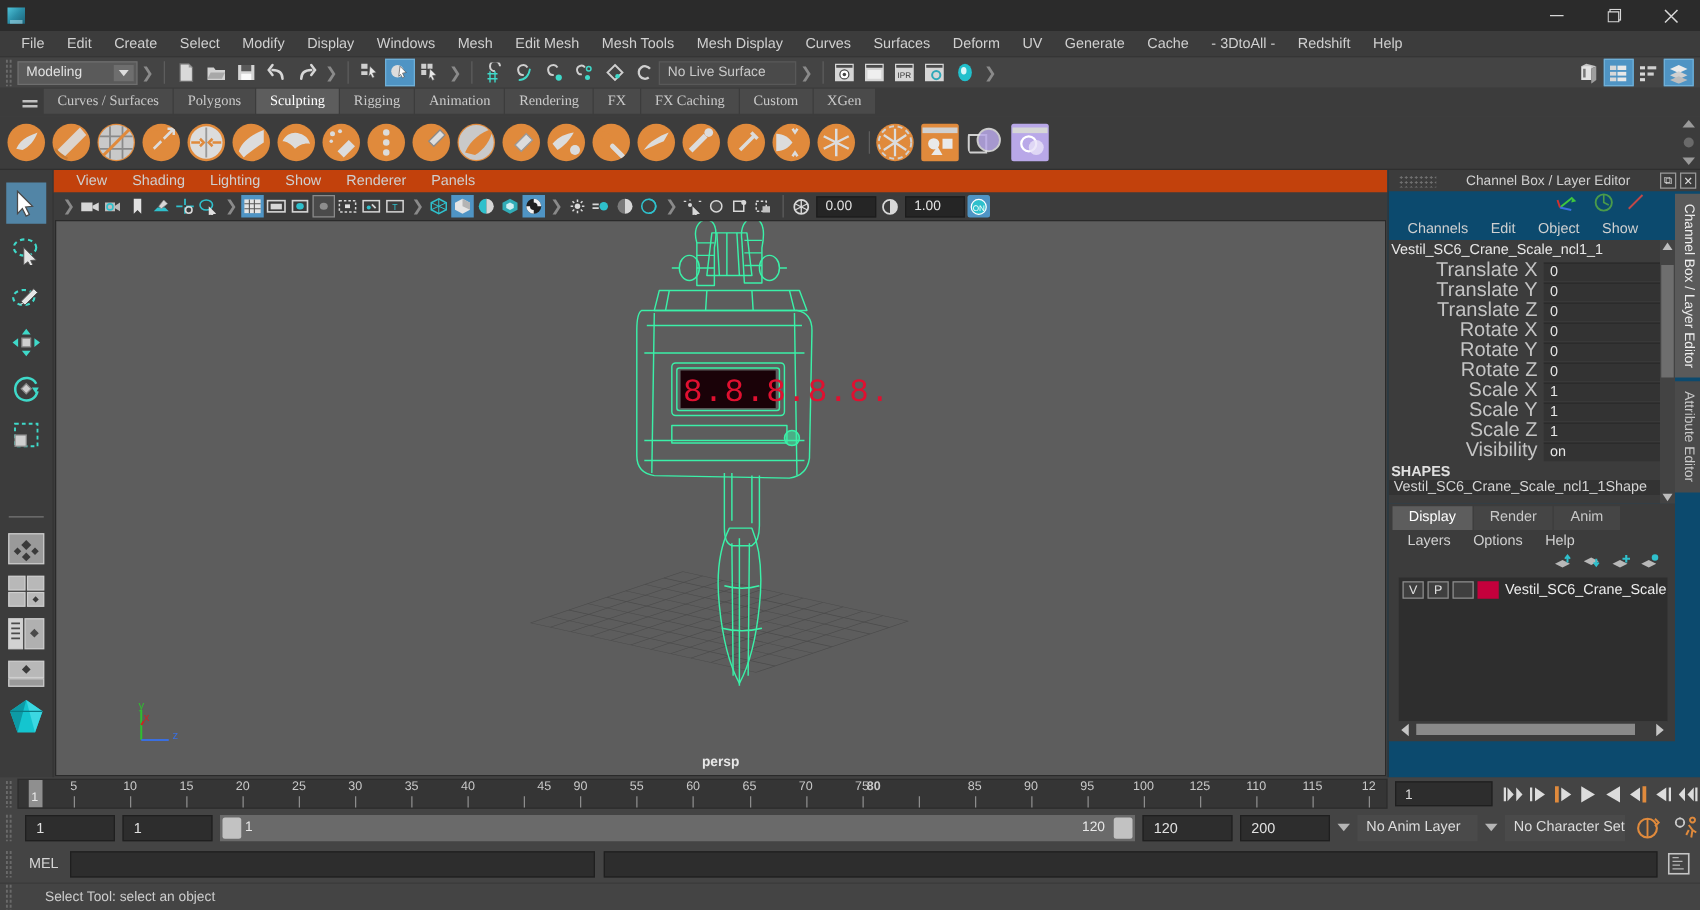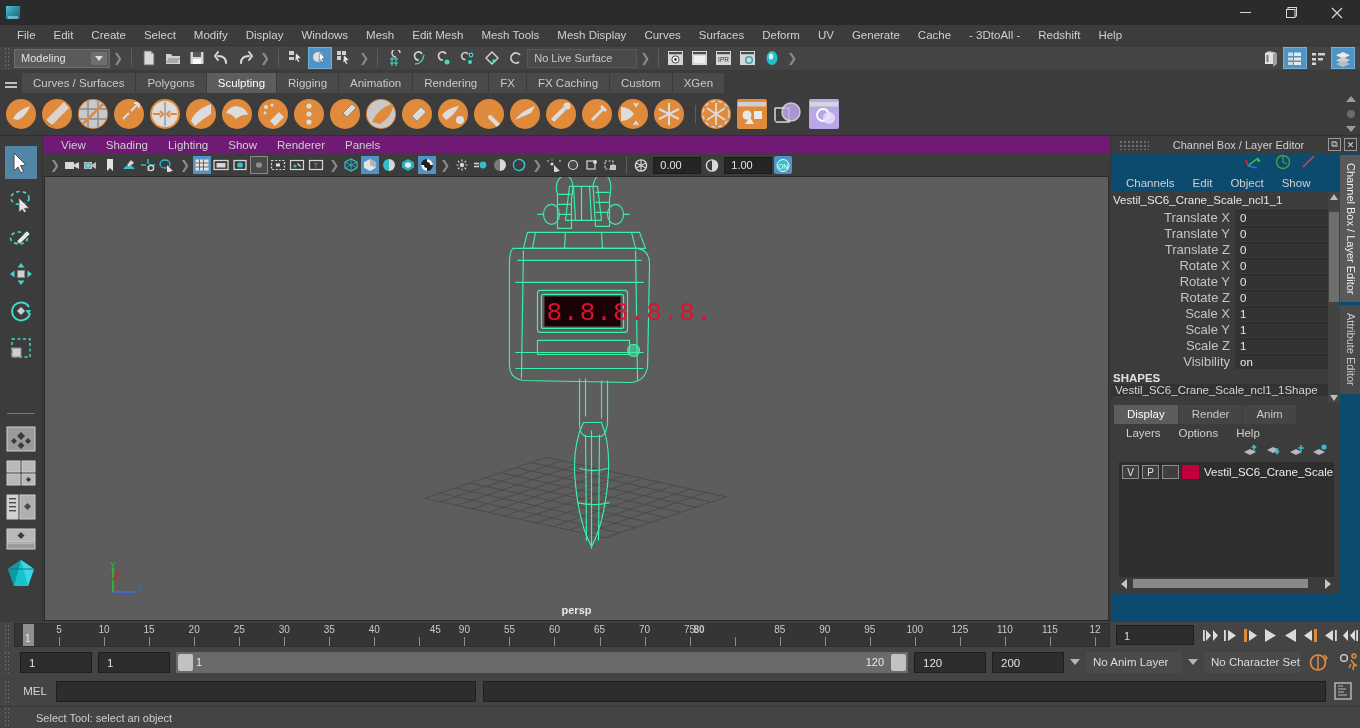--- a/index.html
+++ b/index.html
@@ -53,22 +53,22 @@
   .tb-sep { width: 1px; height: 18px; background: #5d5d5d; margin: 0 5px; flex:0 0 1px;}
   .tb-brk { color:#8a8a8a; font-size:12px; margin:0 3px; }
   .tbtn { width: 24px; height: 22px; display:flex; align-items:center; justify-content:center; flex:0 0 24px;}
   .tbtn.on { background:#4f94c4; border:1px solid #6fb0d8; }
   .livesurf { width: 110px; height:19px; background:#4a4a4a; border:1px solid #585858; color:#c9c9c9;
      font-size:11px; display:flex; align-items:center; padding-left:6px; }
   .right-tbtns { margin-left:auto; display:flex; padding-right:5px; }
 
   
   .shelftabs {
-    height: 22px; background: #3c3c3c; display: flex; align-items: flex-end;
-    flex: 0 0 22px; padding-left: 0;
+    height: 22px; background: #3c3c3c; display: flex; 
+    flex: 0 0 22px; padding-left: 13px; font-family: Liberation Serif, serif;
   }
   .shelf-menu-icon { width: 22px; height:20px; display:flex;align-items:center;justify-content:center;}
   .shelf-menu-icon .bars { width:12px; height:2px; background:#c0c0c0; box-shadow: 0 4px 0 #c0c0c0;}
   .shelftab {
     height: 20px; line-height:20px; padding: 0 11px; font-size: 11.5px; color: #c9c9c9;
     background: #4a4a4a; margin-right: 1px; white-space: nowrap;
   }
   .shelftab.active { background: #5d5d5d; color: #fff; }
 
   
@@ -90,21 +90,21 @@
   
   .toolbox { width: 42px; background: #3c3c3c; display: flex; flex-direction: column; align-items: center;
       padding-top: 10px; flex:0 0 42px;}
   .tool { width: 32px; height: 33px; margin-bottom: 4px; display:flex;align-items:center;justify-content:center; position:relative;}
   .tool.sel { background: #5285a6; }
   .tb-divider { width:28px; height:1px; background:#777; margin:8px 0 10px 0; }
 
   
   .viewcol { flex: 1 1 auto; display:flex; flex-direction:column; min-width:0; background:#3c3c3c;
     border-left:1px solid #333;}
-  .vp-menubar { height: 18px; background:#701a75; display:flex; align-items:center; padding-left:8px; flex:0 0 18px;}
+  .vp-menubar { height: 18px; background:#c2410c; display:flex; align-items:center; padding-left:8px; flex:0 0 18px;}
   .vp-menu { padding:0 10px; font-size:11.5px; color:#cfcfcf;}
   .vp-toolbar { height: 22px; background:#3c3c3c; display:flex; align-items:center; padding-left:4px; flex:0 0 22px;}
   .vbtn { width:18px; height:18px; display:flex;align-items:center;justify-content:center;margin-right:1px;flex:0 0 18px;}
   .vbtn.on { background:#4f94c4; }
   .vnum { width: 48px; height:17px; background:#252525; border:1px solid #1c1c1c; color:#e3e3e3;
      font-size:11px; display:flex;align-items:center; padding-left:6px; margin:0 2px;}
   .gammasel { flex:1 1 auto; height:18px; background:#4a4a4a; display:flex; align-items:center;
      padding-left:7px; font-size:11.5px; color:#d5d5d5; position:relative; min-width:0; margin-left:3px;}
   .gammasel .arrow { position:absolute; right:4px; top:3px;}
   .viewport { flex:1 1 auto; background: #5d5d5d; position: relative; overflow:hidden; min-height:0;
@@ -124,21 +124,21 @@
     align-items:center;justify-content:center; font-size:9px; color:#ddd;}
   .rp-body { flex:1 1 auto; display:flex; min-height:0;}
   .cb-wrap { flex:1 1 auto; display:flex; flex-direction:column; min-width:0;}
   .cb-icons { height:20px; display:flex; align-items:center; justify-content:flex-end; padding-right:22px; gap:8px;}
   .cb-menubar { height:19px; display:flex; align-items:center; padding-left:6px; flex:0 0 19px;}
   .cb-menu { padding:0 9px; font-size:11.5px; color:#d0d0d0;}
   .cb-listwrap { flex:0 0 211px; display:flex; background:#3c3c3c; position:relative; overflow:hidden;}
   .cb-list { flex:1 1 auto; min-width:0;}
   .cb-objname { font-size:11.5px; color:#e8e8e8; padding:2px 0 3px 2px; font-weight:500;}
   .cb-row { display:flex; height:16px; align-items:center; margin-bottom:0px;}
-  .cb-lbl { flex:1 1 auto; text-align:right; padding-right:5px; font-size:13px; color:#c4c4c4;}
+  .cb-lbl { flex:1 1 auto; text-align:right; padding-right:5px; font-size:16px; color:#c4c4c4;}
   .cb-val { width:93px; height:15px; background:#333333; border-top:1px solid #2a2a2a;
      font-size:11.5px; color:#e6e6e6; padding-left:5px; line-height:15px; flex:0 0 93px;}
   .cb-section { font-size:11.5px; color:#e0e0e0; padding:3px 0 0 2px; font-weight:bold;}
   .cb-shape { font-size:11.5px; color:#d4d4d4; padding-left:4px; background:#333; }
   .cb-scroll { width:12px; background:#434343; position:relative; flex:0 0 12px;}
   .cb-thumb { position:absolute; left:1px; right:1px; top:20px; height:90px; background:#6e6e6e;}
   .cb-arrow-t{position:absolute;top:2px;left:2px;width:0;height:0;border-left:4px solid transparent;border-right:4px solid transparent;border-bottom:6px solid #bdbdbd;}
   .cb-arrow-b{position:absolute;bottom:2px;left:2px;width:0;height:0;border-left:4px solid transparent;border-right:4px solid transparent;border-top:6px solid #bdbdbd;}
 
   .vtabs { width:20px; flex:0 0 20px; display:flex; flex-direction:column; padding-top:2px;}

